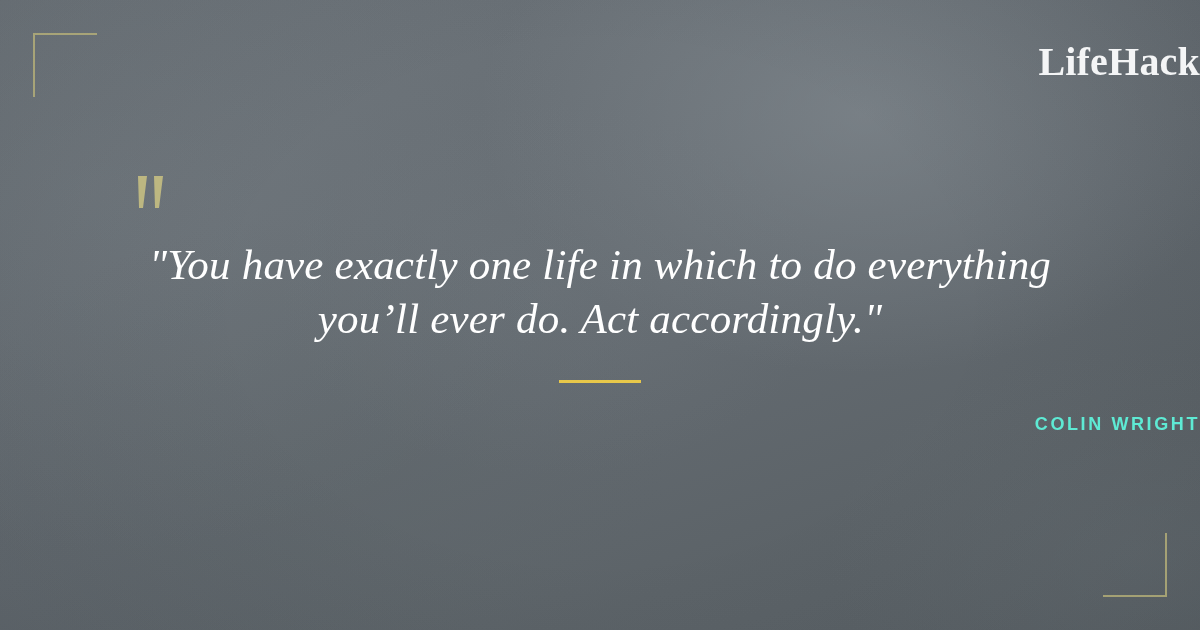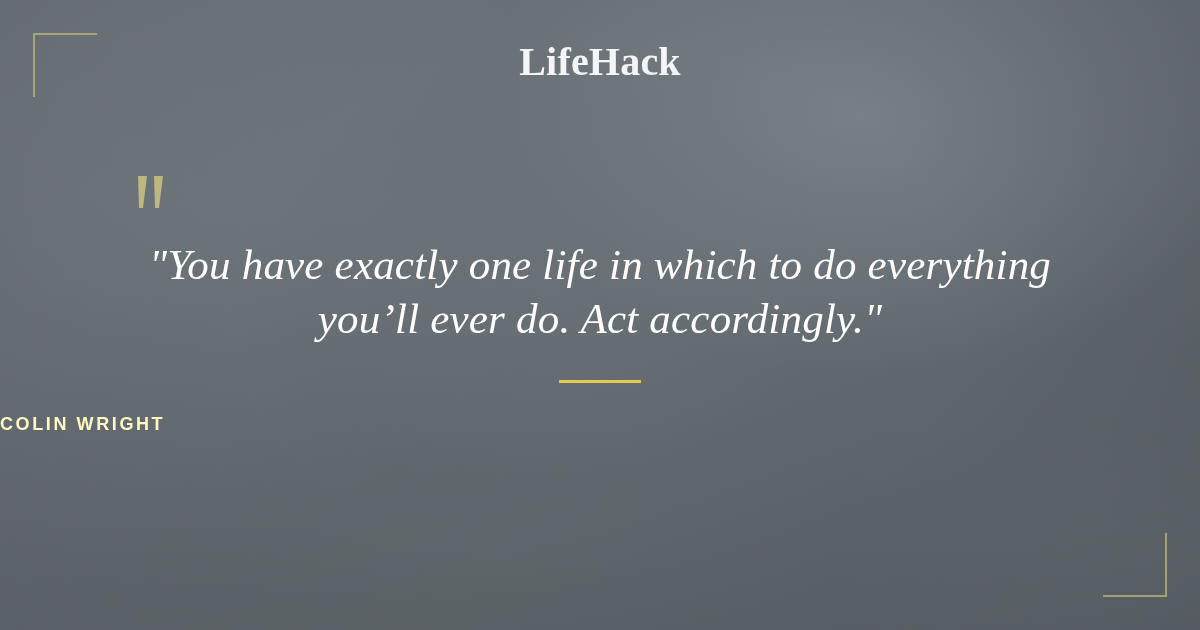--- a/index.html
+++ b/index.html
@@ -74,21 +74,21 @@
     border-right: 2px solid #b8b279;
     opacity: 0.80;
   }
 
   
   .brand {
     position: absolute;
     top: 40px;
     left: 0;
     width: 100%;
-    text-align: center;
+    text-align: right;
     font-family: "Liberation Serif", "DejaVu Serif", serif;
     font-size: 40px;
     font-weight: 700;
     letter-spacing: 0.2px;
     color: #f4f5f6;
     line-height: 1.1;
   }
 
   
   .quote-mark {
@@ -130,26 +130,26 @@
     height: 3px;
     background: #e8c84a;
   }
 
   
   .author {
     position: absolute;
     top: 414px;
     left: 0;
     width: 100%;
-    text-align: left;
+    text-align: right;
     font-family: "Liberation Sans", sans-serif;
     font-size: 18px;
     font-weight: 700;
     letter-spacing: 2.6px;
-    color: #fef9c3;
+    color: #5eead4;
   }
 </style>
 </head>
 <body>
 
 <div class="card">
 
   <div class="bg-base"></div>
   <div class="bg-glow-a"></div>
   <div class="bg-glow-b"></div>

